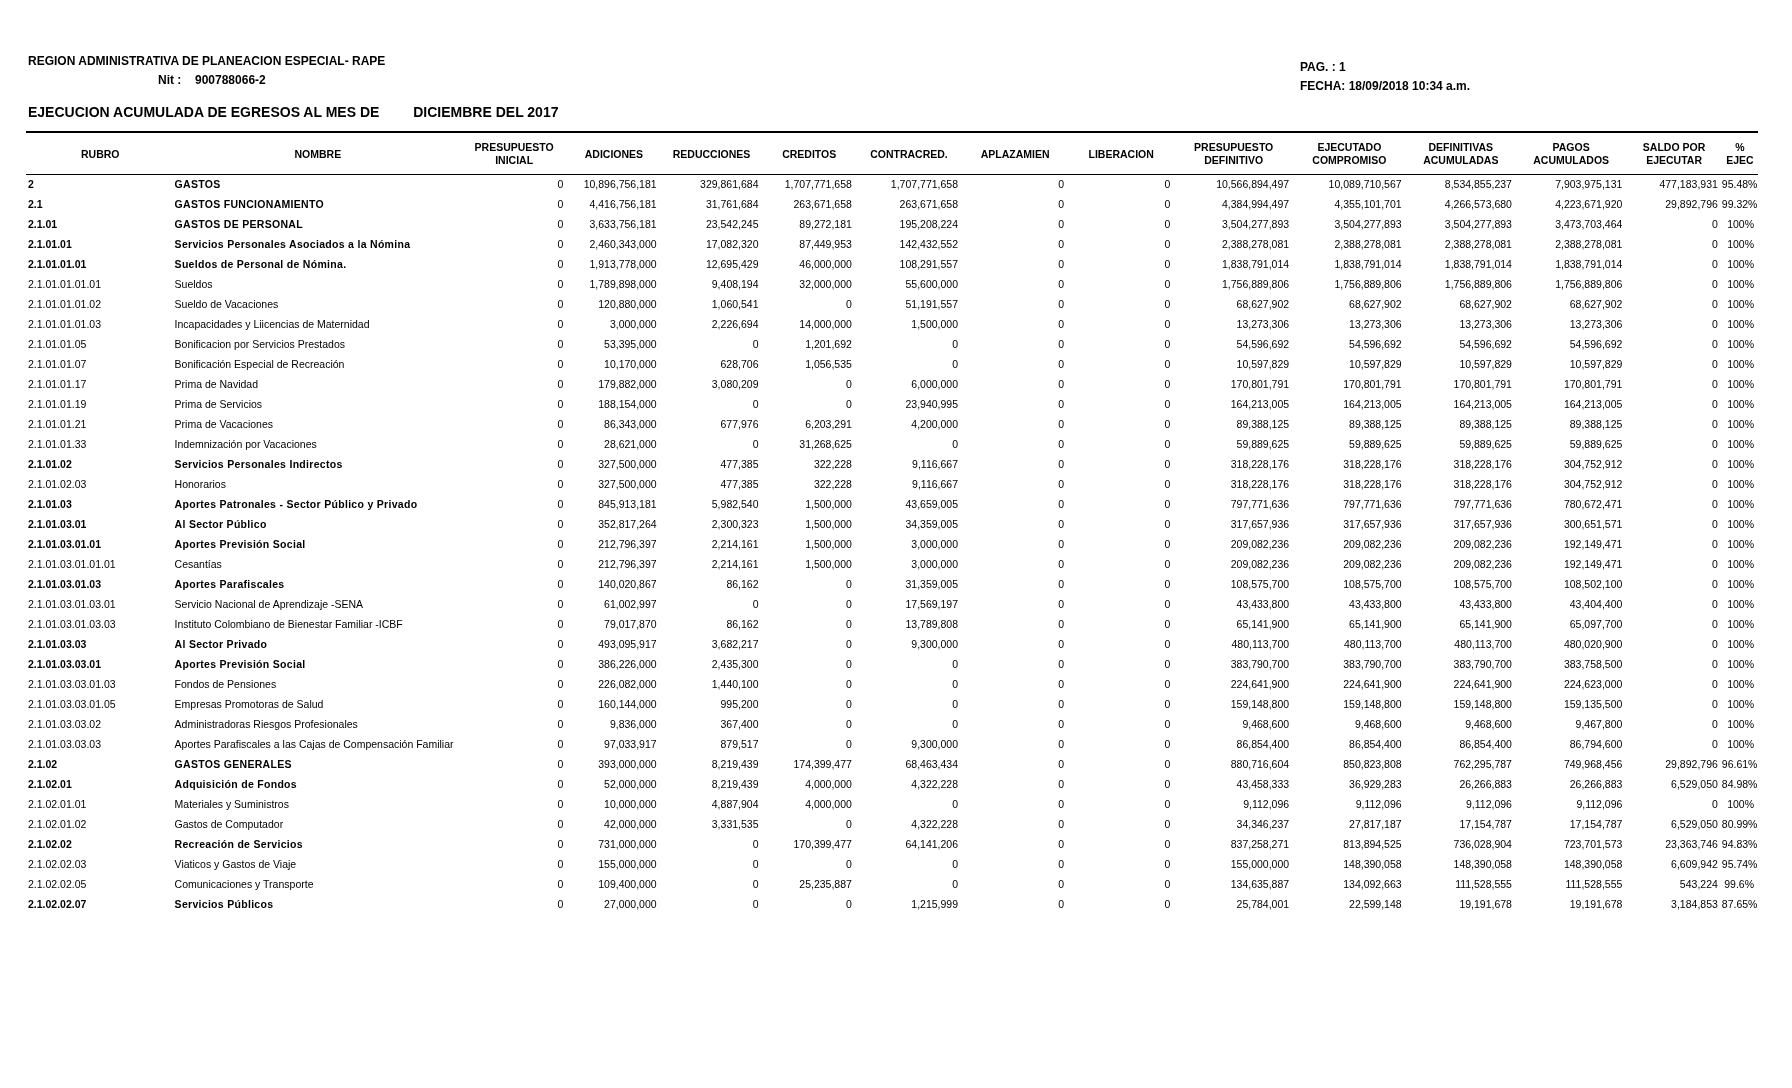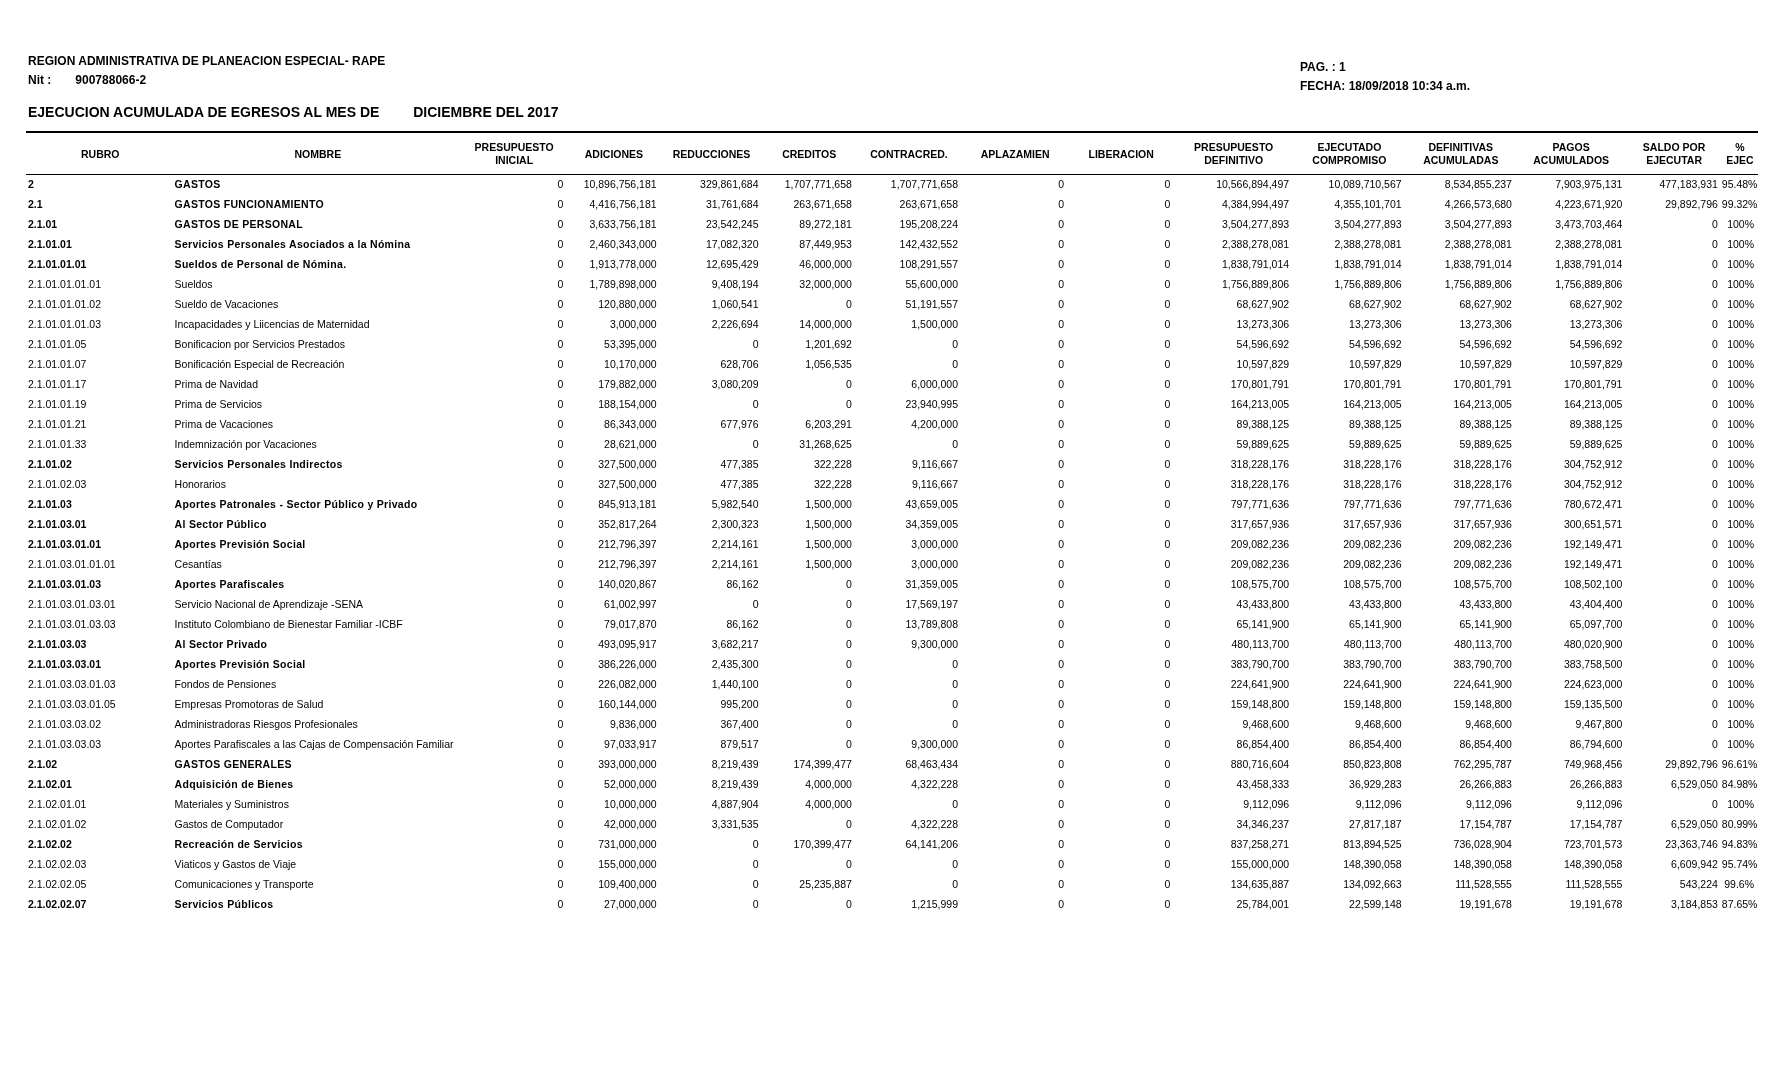--- a/index.html
+++ b/index.html
@@ -1,20 +1,20 @@
 <!DOCTYPE html>
 <html><head>
 <meta charset="utf-8">
 <style>
   html, body { margin: 0; padding: 0; background: #ffffff; }
   body {
     width: 1792px; height: 1088px; position: relative; overflow: hidden;
     font-family: "Liberation Sans", sans-serif; color: #000;
   }
-  .hdr-left { position: absolute; left: 28px; top: 52px; font-size: 12px; font-weight: bold; line-height: 19px; }
+  .hdr-left { position: absolute; left: 28px; top: 52px; font-size: 12px; font-weight: bold; line-height: 19px; text-align: center; }
   .hdr-left .nit-label { display: inline-block; width: 44px; }
   .hdr-right { position: absolute; left: 1300px; top: 58px; font-size: 12px; font-weight: bold; line-height: 19px; }
   .report-title { position: absolute; left: 28px; top: 104px; font-size: 14px; font-weight: bold; }
   .report-title .month { margin-left: 30px; }
   .rule { position: absolute; left: 26px; width: 1732px; background: #000; }
   .rule.top { top: 131px; height: 2px; }
   .rule.mid { top: 174px; height: 1px; }
   table.grid {
     position: absolute; left: 26px; top: 136px; border-collapse: collapse; table-layout: fixed; width: 1732px;
   }
@@ -635,21 +635,21 @@
         <td class="num">0</td>
         <td class="num">880,716,604</td>
         <td class="num">850,823,808</td>
         <td class="num">762,295,787</td>
         <td class="num">749,968,456</td>
         <td class="num">29,892,796</td>
         <td class="num">96.61%</td>
       </tr>
       <tr class="bold">
         <td class="rubro">2.1.02.01</td>
-        <td class="nombre">Adquisición de Bienes</td>
+        <td class="nombre">Adquisición de Fondos</td>
         <td class="num">0</td>
         <td class="num">52,000,000</td>
         <td class="num">8,219,439</td>
         <td class="num">4,000,000</td>
         <td class="num">4,322,228</td>
         <td class="num">0</td>
         <td class="num">0</td>
         <td class="num">43,458,333</td>
         <td class="num">36,929,283</td>
         <td class="num">26,266,883</td>

